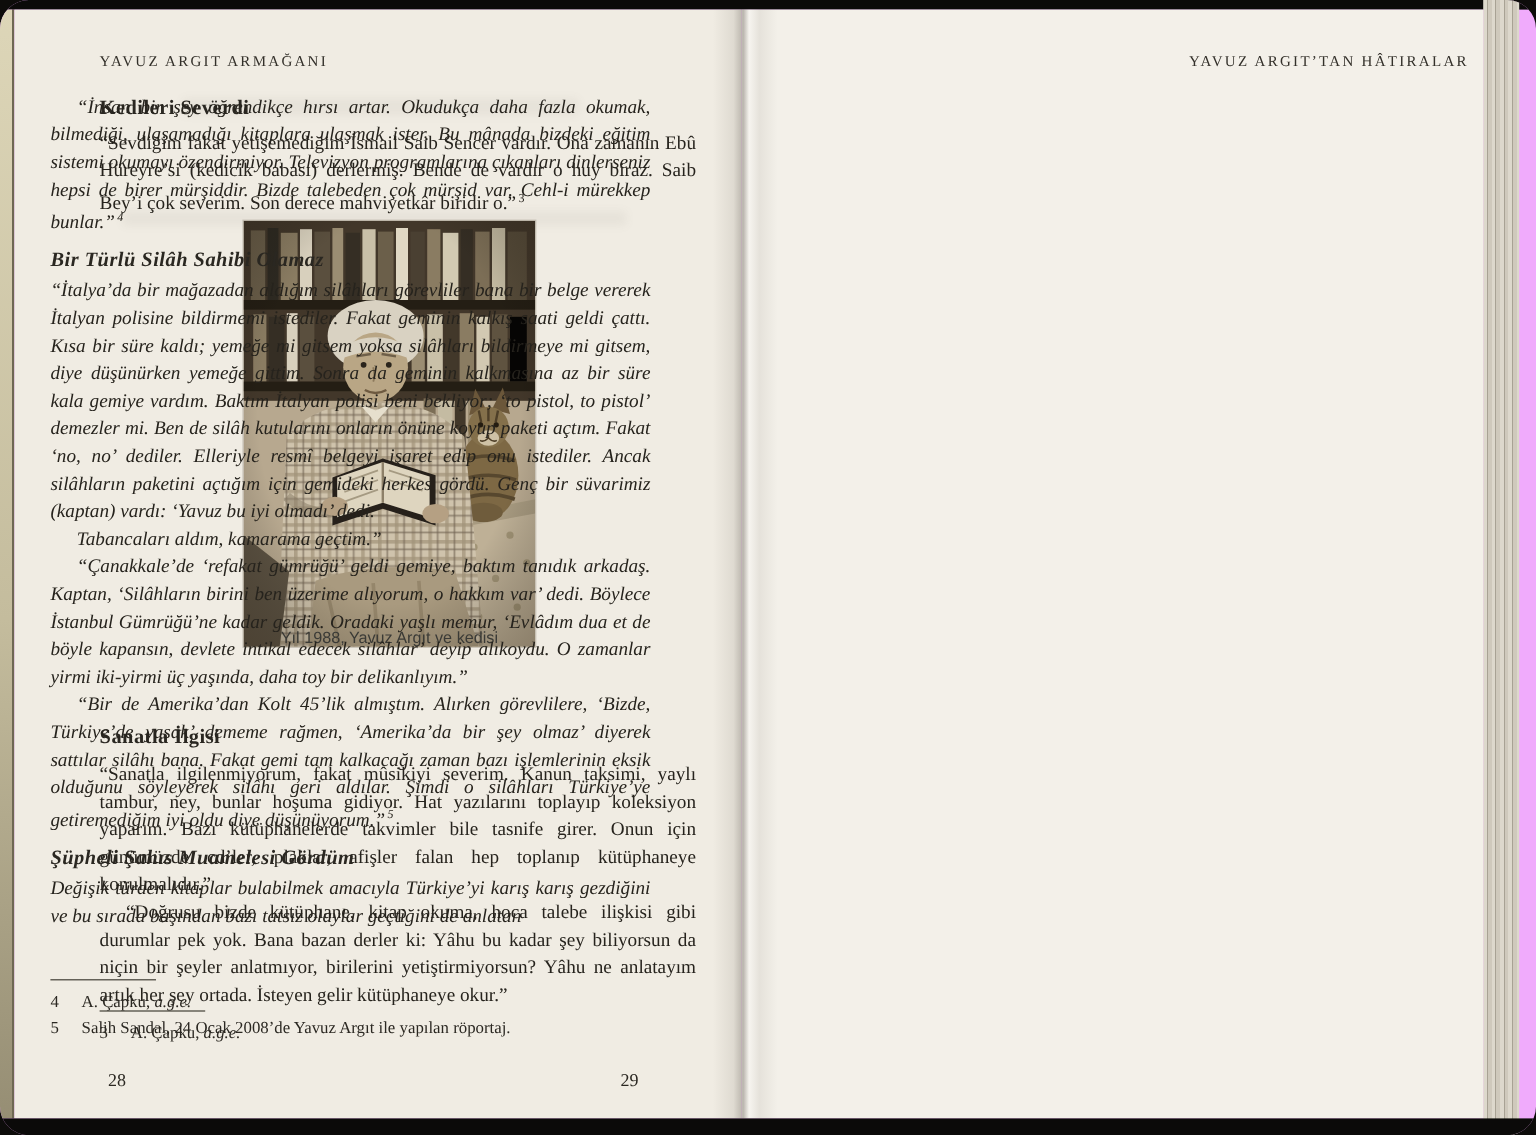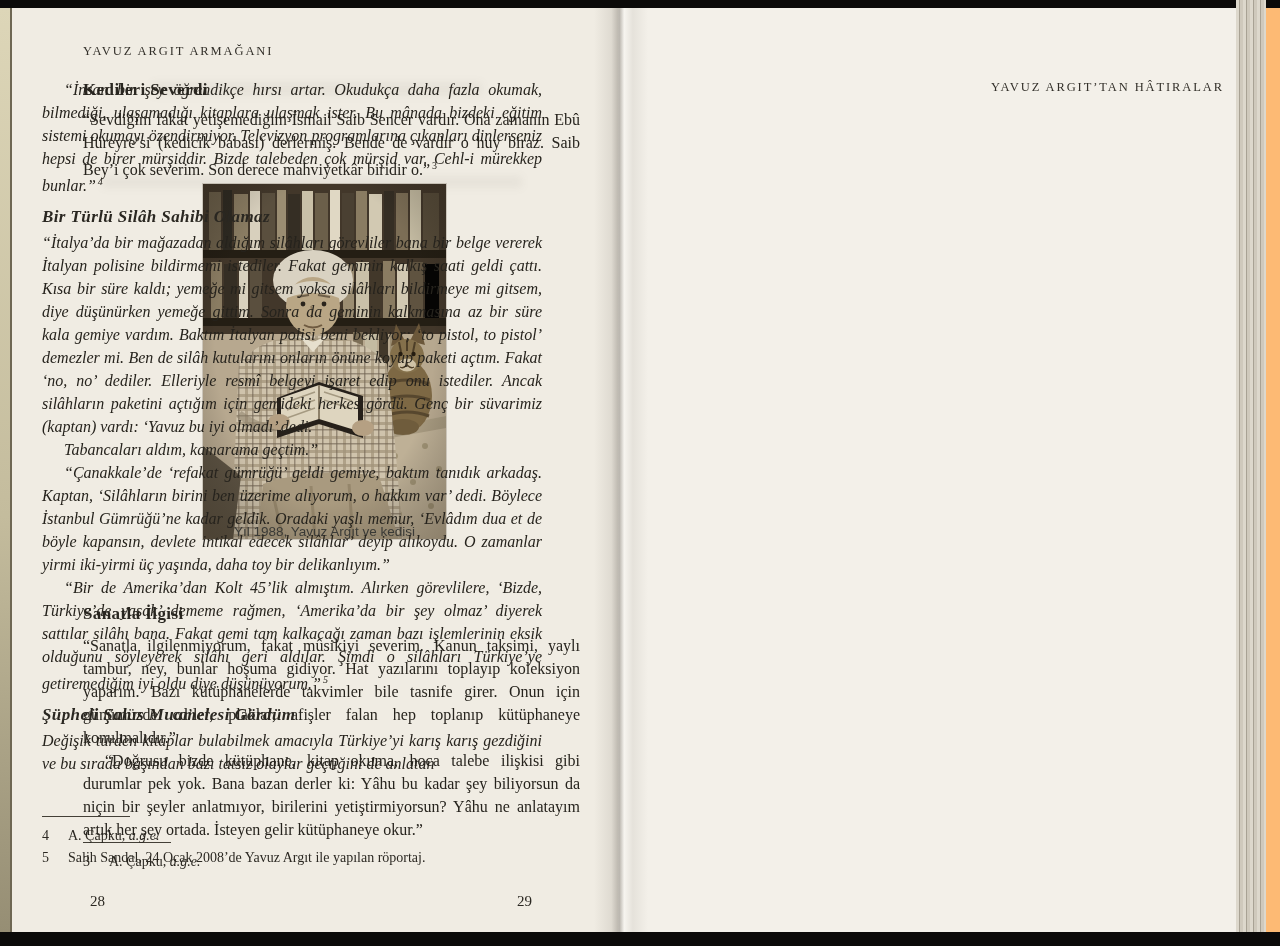--- a/index.html
+++ b/index.html
@@ -1,36 +1,36 @@
 <!DOCTYPE html>
 <html><head>
 <meta charset="utf-8">
 <style>
   html,body{margin:0;padding:0;background:#0d0c0a;}
   *{box-sizing:border-box;}
-  .book{position:relative;width:1280px;height:946px;background:#fdba74;overflow:hidden;
-        font-family:"Liberation Serif", serif;color:#24211c;}
+  .book{position:relative;width:1280px;height:946px;background:#f0abfc;overflow:hidden;
+        font-family:"Liberation Serif", serif;color:#24211c;border-radius:24px;}
   .page{position:absolute;top:8px;height:924px;}
   .page-left{left:12px;width:606px;background:#f0ece3;}
   .page-right{left:618px;width:618px;background:#f3f0e9;}
   .edge-left{position:absolute;left:0;top:8px;width:12px;height:924px;
              background:linear-gradient(180deg,#ddd6b8 0%,#c4bc9d 55%,#968e74 100%);
              border-right:2px solid #6e6753;}
   .edge-right-stack{position:absolute;left:1236px;top:0;width:30px;height:946px;
              background:repeating-linear-gradient(90deg,#ddd8cc 0 3px,#a8a294 3px 4px,#cfc9bc 4px 7px);}
   .spine-shadow{position:absolute;left:594px;top:8px;width:54px;height:924px;pointer-events:none;
              background:linear-gradient(90deg,rgba(0,0,0,0) 0%,rgba(70,62,50,0.10) 32%,
              rgba(55,48,39,0.30) 47%,rgba(255,255,255,0.28) 56%,rgba(70,62,50,0.08) 72%,rgba(0,0,0,0) 100%);}
   .band-top{position:absolute;left:0;top:0;width:1280px;height:8px;background:#0b0a09;}
   .band-bottom{position:absolute;left:0;top:932px;width:1280px;height:14px;background:#0b0a09;}
 
   .running-header{position:absolute;top:44px;font-family:"Liberation Serif",serif;
                   font-size:12.5px;letter-spacing:1.9px;color:#33302a;}
   .rh-left{left:83px;}
-  .rh-right{right:56px;margin-top:36px;}
+  .rh-right{right:56px;}
 
   .body-text{font-size:16px;line-height:23px;text-align:justify;color:#26231d;}
   .indent{text-indent:22px;}
   .heading{font-weight:700;font-size:17px;letter-spacing:0.4px;color:#2a2721;line-height:20px;}
 
   
   .lp-h1{position:absolute;left:83px;top:80px;}
   .lp-p1{position:absolute;left:83px;top:92px;width:497px;}
   .lp-photo{position:absolute;left:203px;top:184px;width:243px;height:355px;
             box-shadow:0 0 0 1px rgba(90,80,65,0.25);}

